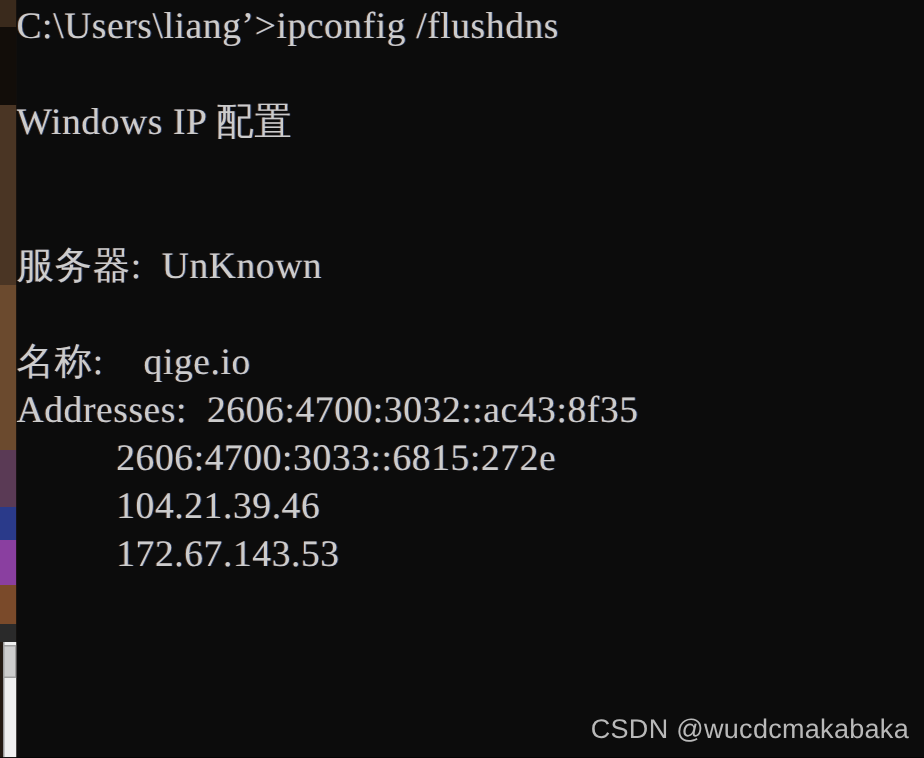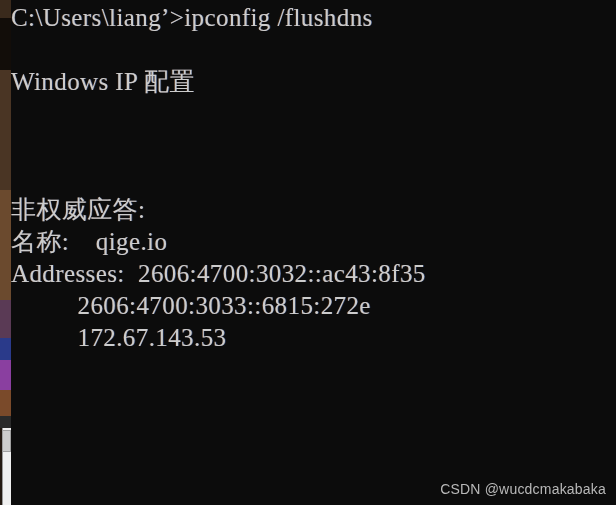--- a/index.html
+++ b/index.html
@@ -75,21 +75,21 @@
     text-shadow: -0.6px 0 rgba(120,70,30,0.55), 0.6px 0 rgba(70,110,190,0.5);
   }
   .line.blank { color: transparent; }
 
   
   #watermark {
     position: absolute;
     right: 10px;
     bottom: 8px;
     font-family: "Liberation Sans", sans-serif;
-    font-size: 14px;
+    font-size: 18px;
     color: #b9b9b9;
     letter-spacing: 0.2px;
     white-space: pre;
   }
 </style>
 </head>
 <body>
 
 <div id="screen">
 
@@ -107,24 +107,25 @@
       <div class="sliver-thumb" style="top: 430px; height: 22px; background: rgb(205, 205, 205);"></div>
     </div>
 
   <div id="console">
     <div id="console-lines">
         <div class="line">C:\Users\liang’&gt;ipconfig /flushdns</div>
         <div class="line blank"> </div>
         <div class="line">Windows IP 配置</div>
         <div class="line blank"> </div>
         <div class="line blank"> </div>
+        <div class="line">服务器:  UnKnown</div>
         <div class="line blank"> </div>
-        <div class="line">非权威应答:</div>
         <div class="line">名称:    qige.io</div>
         <div class="line">Addresses:  2606:4700:3032::ac43:8f35</div>
         <div class="line">          2606:4700:3033::6815:272e</div>
+        <div class="line">          104.21.39.46</div>
         <div class="line">          172.67.143.53</div>
       </div>
   </div>
 
   <div id="watermark">CSDN @wucdcmakabaka</div>
 
 </div>
 
 </body></html>

